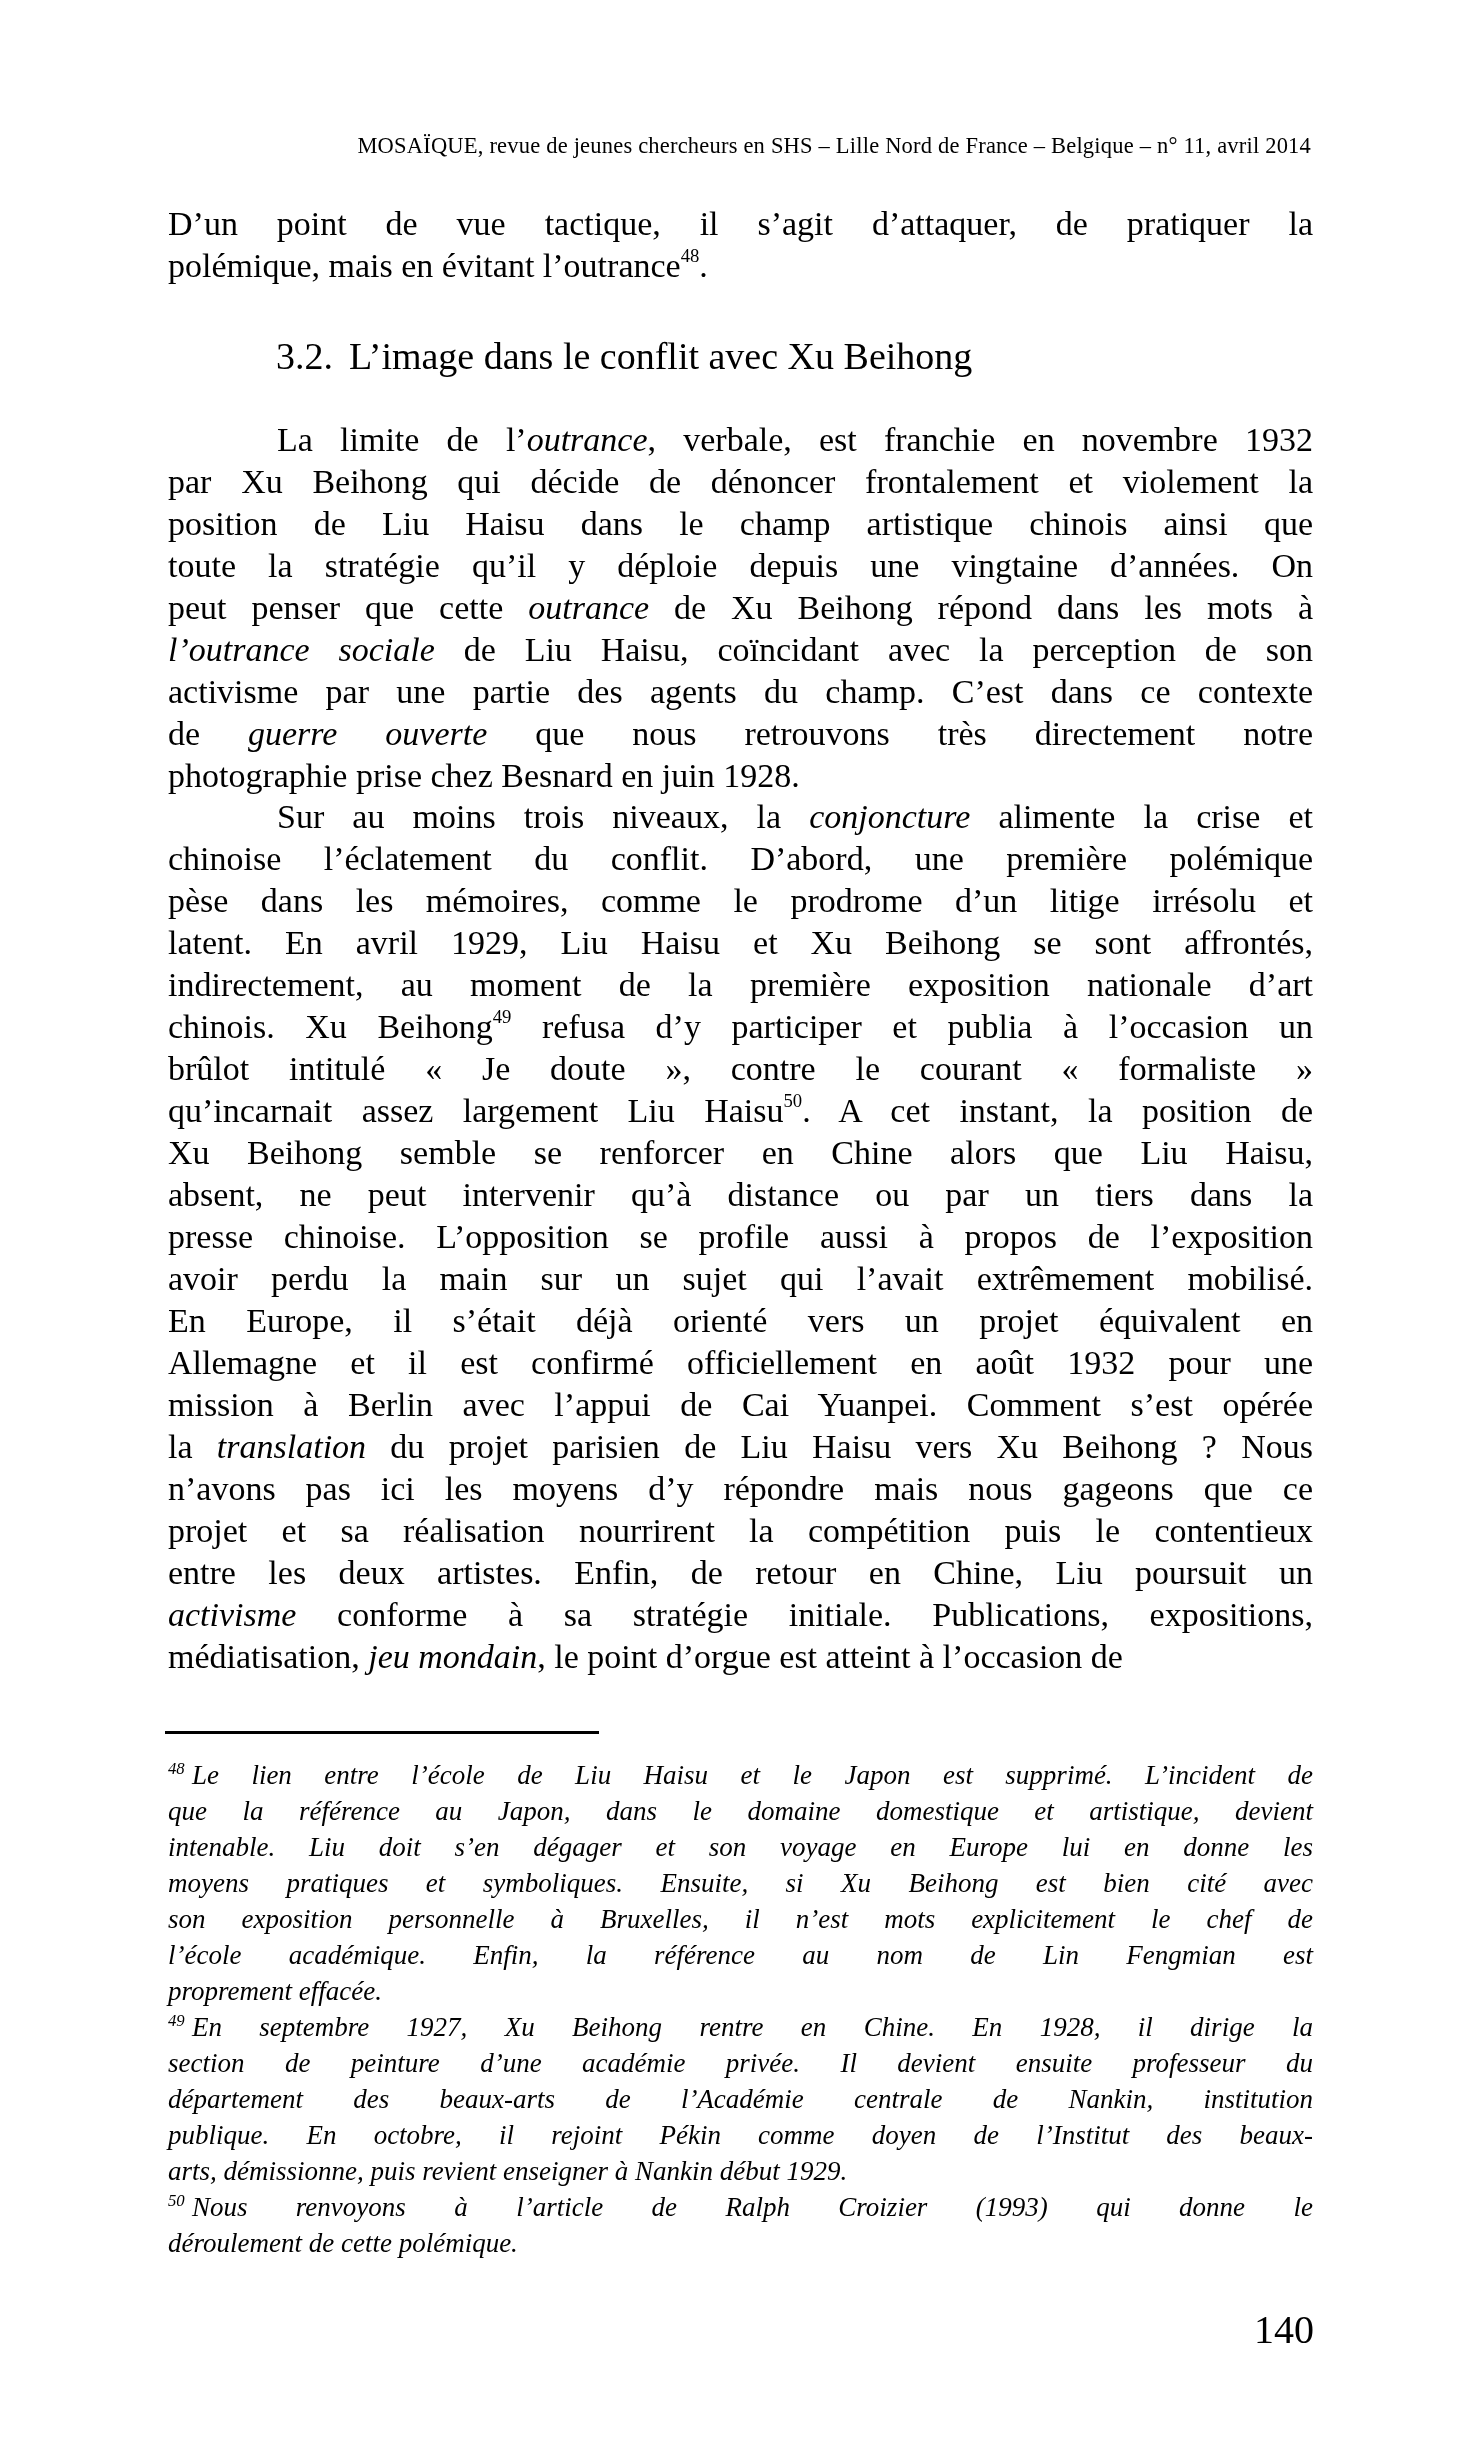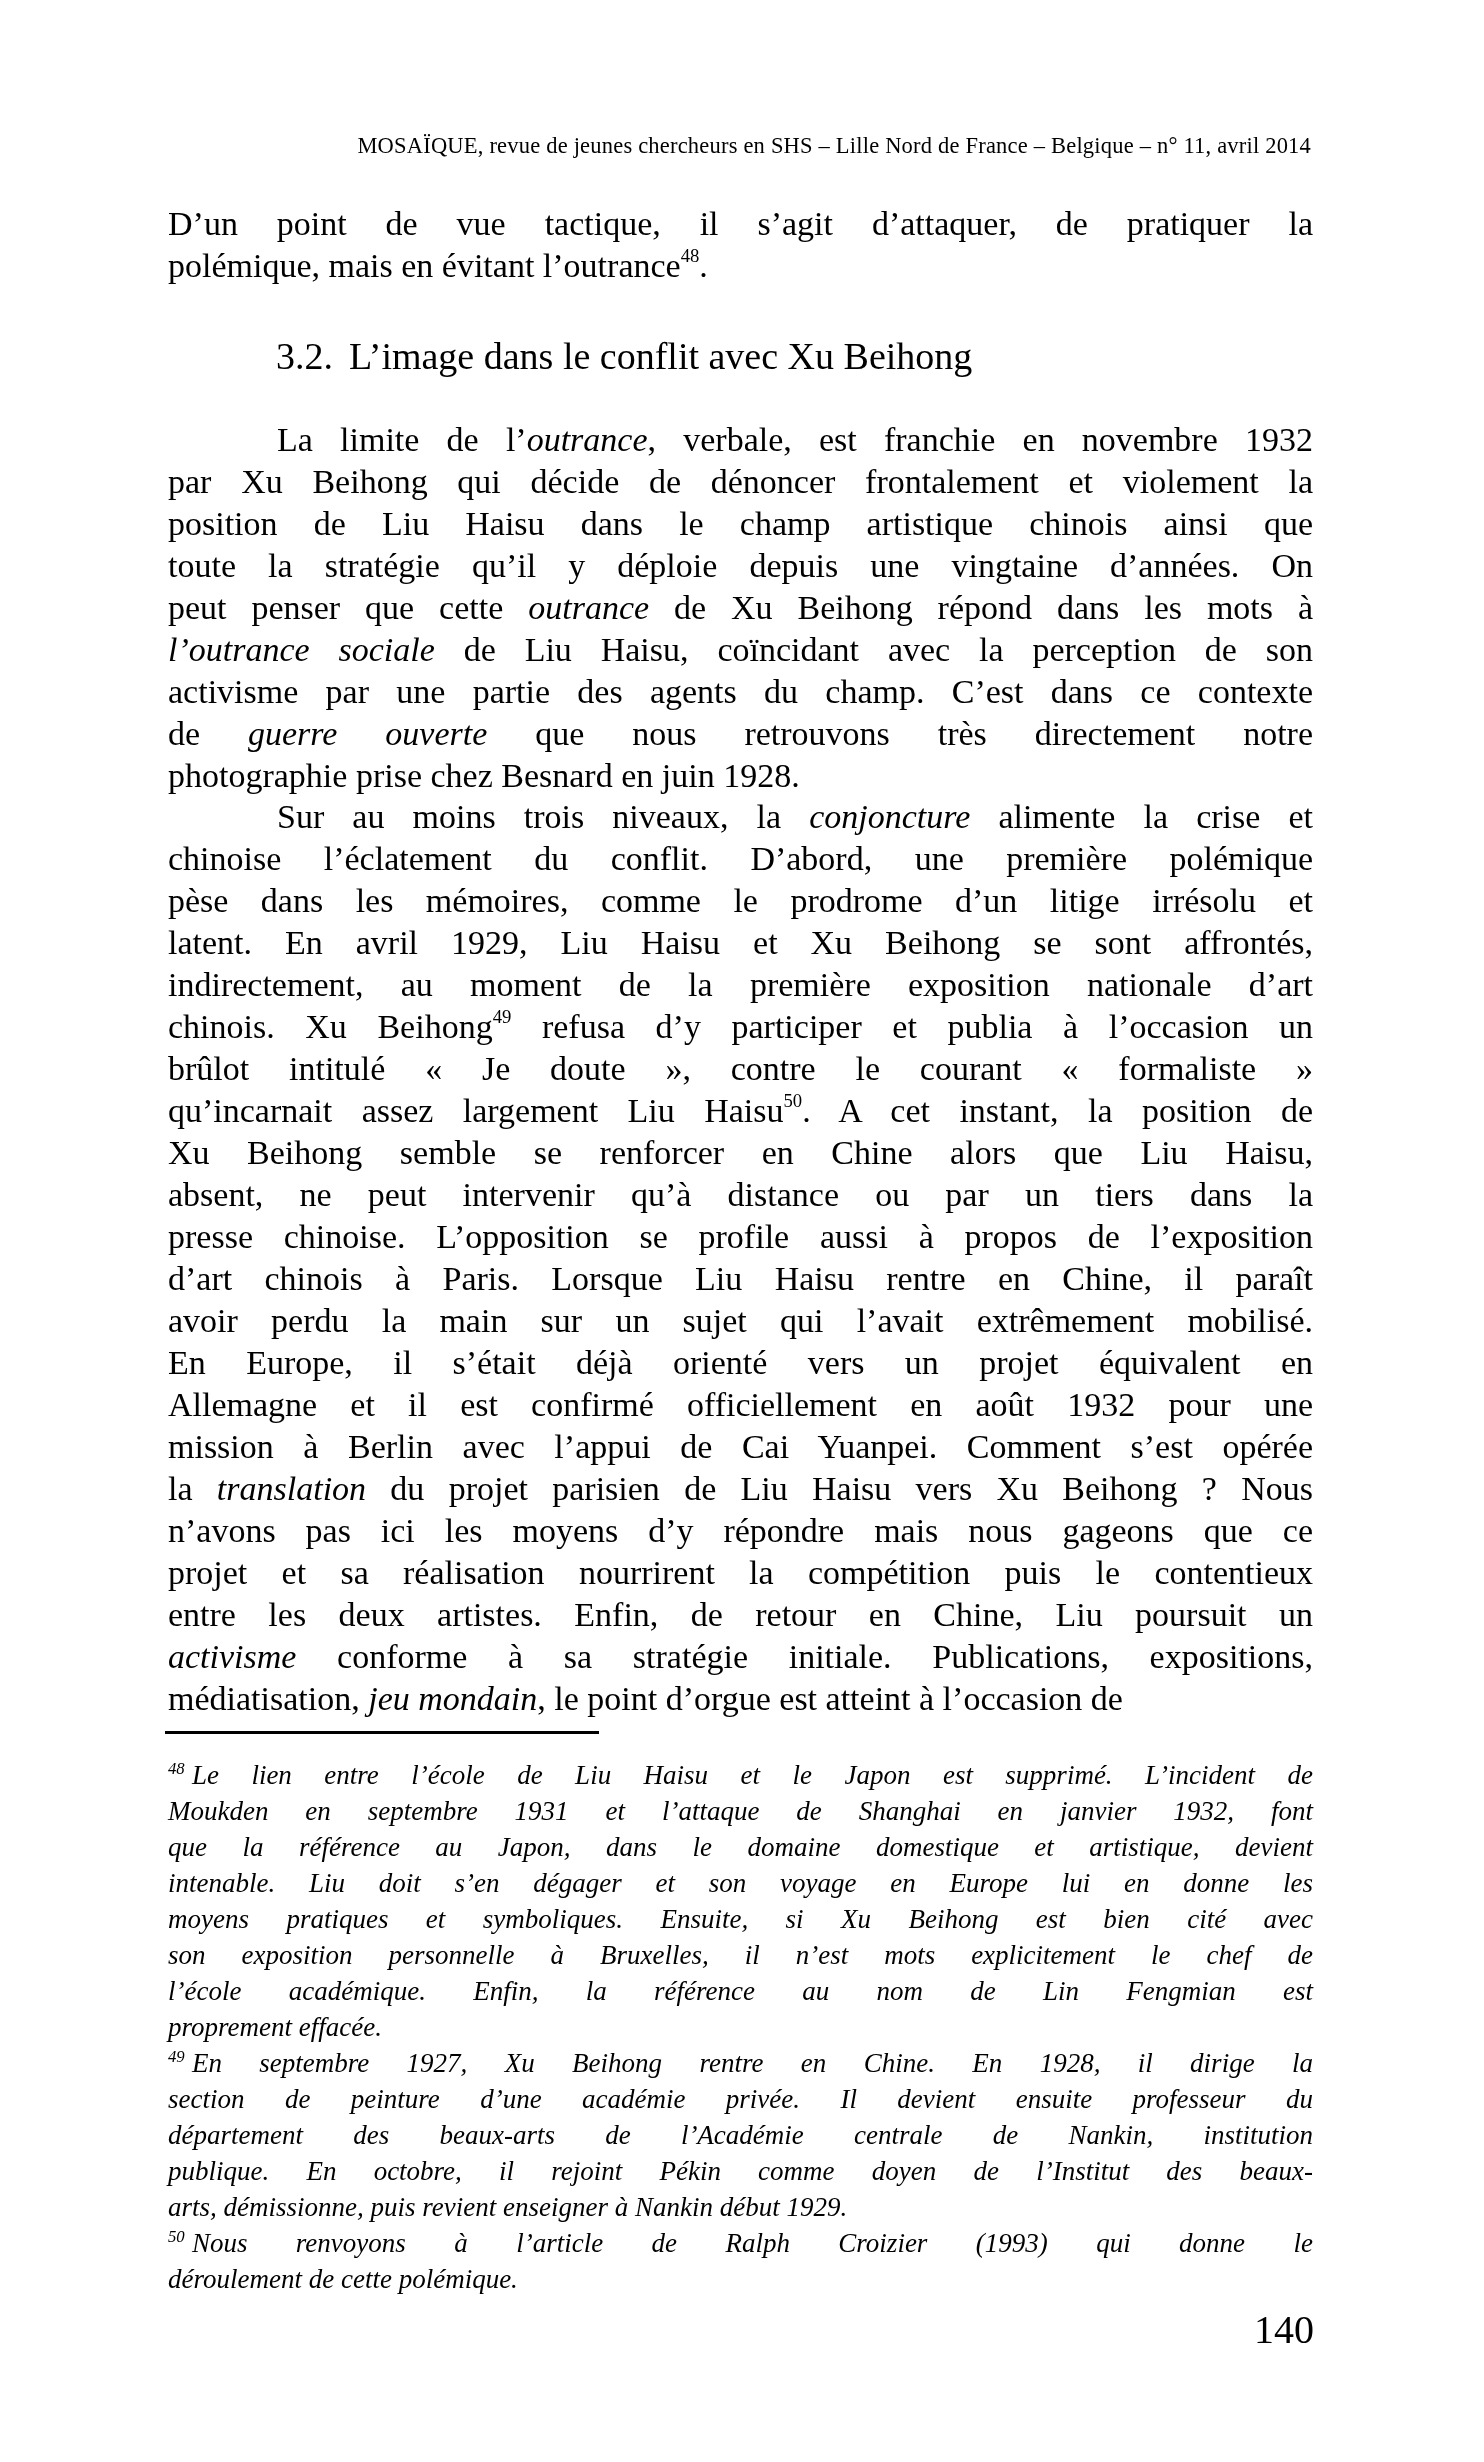--- a/index.html
+++ b/index.html
@@ -79,39 +79,37 @@
     <span class="line">chinoise l’éclatement du conflit. D’abord, une première polémique</span>
     <span class="line">pèse dans les mémoires, comme le prodrome d’un litige irrésolu et</span>
     <span class="line">latent. En avril 1929, Liu Haisu et Xu Beihong se sont affrontés,</span>
     <span class="line">indirectement, au moment de la première exposition nationale d’art</span>
     <span class="line">chinois. Xu Beihong<sup>49</sup> refusa d’y participer et publia à l’occasion un</span>
     <span class="line">brûlot intitulé « Je doute », contre le courant « formaliste »</span>
     <span class="line">qu’incarnait assez largement Liu Haisu<sup>50</sup>. A cet instant, la position de</span>
     <span class="line">Xu Beihong semble se renforcer en Chine alors que Liu Haisu,</span>
     <span class="line">absent, ne peut intervenir qu’à distance ou par un tiers dans la</span>
     <span class="line">presse chinoise. L’opposition se profile aussi à propos de l’exposition</span>
-    <span class="line">d’art chinois à Paris. Lorsque Liu Haisu rentre en Chine, il paraît</span>
     <span class="line">avoir perdu la main sur un sujet qui l’avait extrêmement mobilisé.</span>
     <span class="line">En Europe, il s’était déjà orienté vers un projet équivalent en</span>
     <span class="line">Allemagne et il est confirmé officiellement en août 1932 pour une</span>
     <span class="line">mission à Berlin avec l’appui de Cai Yuanpei. Comment s’est opérée</span>
     <span class="line">la <i>translation</i> du projet parisien de Liu Haisu vers Xu Beihong ? Nous</span>
     <span class="line">n’avons pas ici les moyens d’y répondre mais nous gageons que ce</span>
     <span class="line">projet et sa réalisation nourrirent la compétition puis le contentieux</span>
     <span class="line">entre les deux artistes. Enfin, de retour en Chine, Liu poursuit un</span>
     <span class="line"><i>activisme</i> conforme à sa stratégie initiale. Publications, expositions,</span>
     <span class="line last">médiatisation, <i>jeu mondain</i>, le point d’orgue est atteint à l’occasion de</span>
   </div>
 
 <div class="footnote-rule"></div>
 
 <div id="footnotes" class="block footnotes serif">
     <div>
       <span class="line"><span class="fn-mark">48</span>Le lien entre l’école de Liu Haisu et le Japon est supprimé. L’incident de</span>
-      <span class="line">Moukden en septembre 1931 et l’attaque de Shanghai en janvier 1932, font</span>
       <span class="line">que la référence au Japon, dans le domaine domestique et artistique, devient</span>
       <span class="line">intenable. Liu doit s’en dégager et son voyage en Europe lui en donne les</span>
       <span class="line">moyens pratiques et symboliques. Ensuite, si Xu Beihong est bien cité avec</span>
       <span class="line">son exposition personnelle à Bruxelles, il n’est mots explicitement le chef de</span>
       <span class="line">l’école académique. Enfin, la référence au nom de Lin Fengmian est</span>
       <span class="line last">proprement effacée.</span>
     </div>
     <div>
       <span class="line"><span class="fn-mark">49</span>En septembre 1927, Xu Beihong rentre en Chine. En 1928, il dirige la</span>
       <span class="line">section de peinture d’une académie privée. Il devient ensuite professeur du</span>

